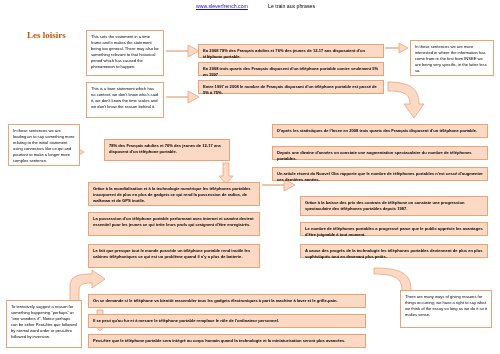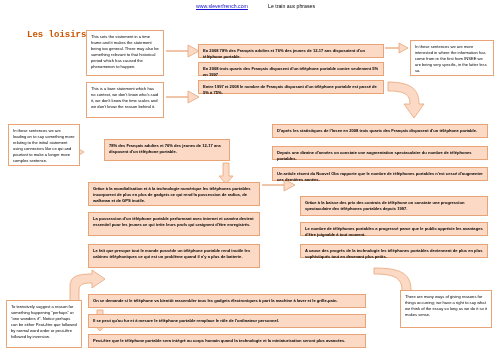--- a/index.html
+++ b/index.html
@@ -15,21 +15,21 @@
     font-size:5.2px;color:#1414cc;text-decoration:underline;
     font-family:"Liberation Sans", sans-serif;
   }
   .hdr-note{
     position:absolute;left:268px;top:3px;
     font-size:5.2px;color:#000;
   }
   .title{
     position:absolute;left:27px;top:30px;
     font-size:9px;color:#cc5500;font-weight:bold;
-    font-family:Liberation Mono, monospace;
+    font-family:Liberation Serif, serif;
   }
   .box{
     position:absolute;
     box-sizing:border-box;
     border:0.8px solid #e8a477;
     background:#ffffff;
     font-size:4.1px;
     line-height:1.45;
     color:#000;
     padding:3px 4px;

